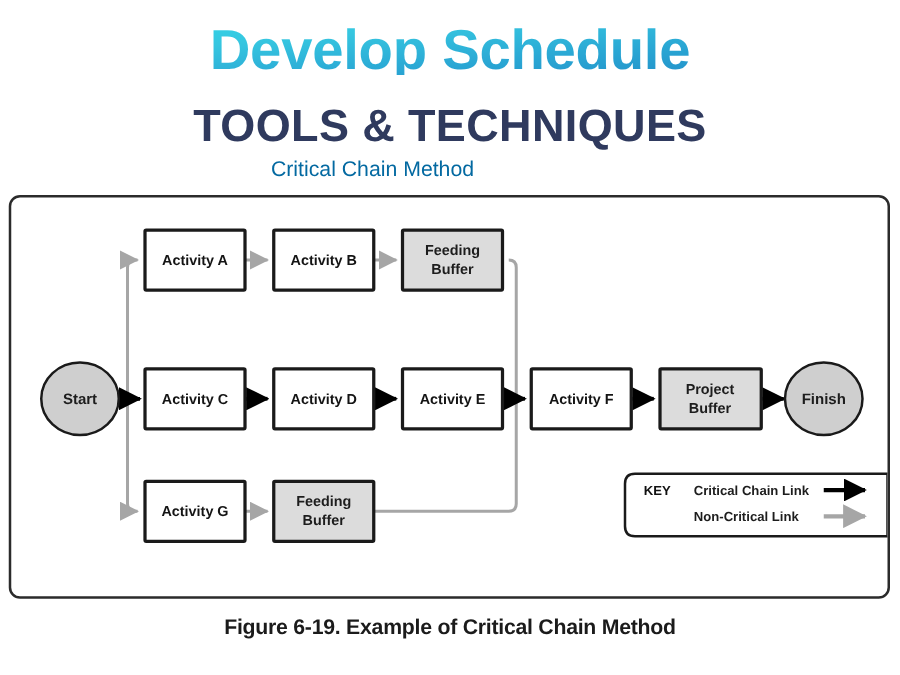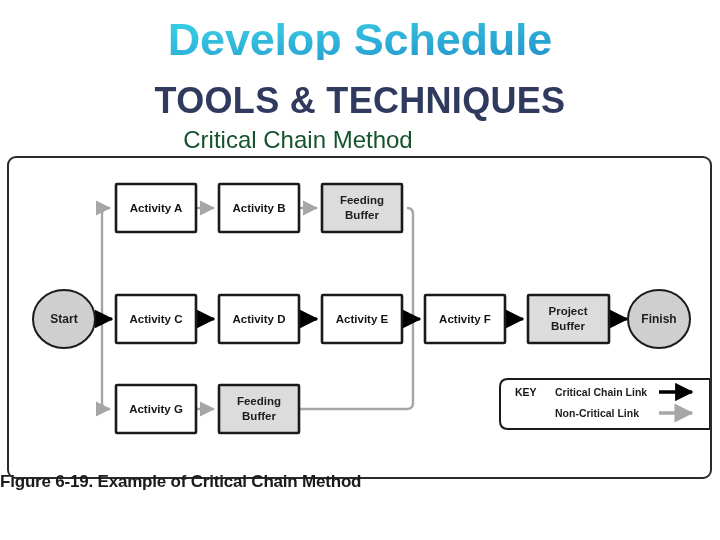--- a/index.html
+++ b/index.html
@@ -44,23 +44,23 @@
     font-weight: bold;
     letter-spacing: 0.3px;
     color: #2f3a5e;
   }
   #subtitle-method {
     position: absolute;
     left: 0;
     top: 126px;
     width: 596px;
     text-align: center;
-    font-size: 24px;
+    font-size: 17px;
     font-weight: normal;
-    color: #14532d;
+    color: #0369a1;
   }
 
   
   #figure-panel {
     position: absolute;
     left: 7px;
     top: 156px;
     width: 705px;
     height: 323px;
     box-sizing: border-box;
@@ -69,22 +69,23 @@
     background: #ffffff;
   }
   #figure-svg {
     position: absolute;
     left: 0;
     top: 0;
   }
   #figure-caption {
     position: absolute;
     left: 0;
-    top: 472px;
-    width: 720px;
+    top: 492px;
+    width: 720px;
+    text-align: center;
     font-size: 17px;
     font-weight: bold;
     color: #1b1b1b;
     letter-spacing: -0.2px;
   }
 
   
   .node-label {
     font-family: "Liberation Sans", sans-serif;
     font-weight: bold;

